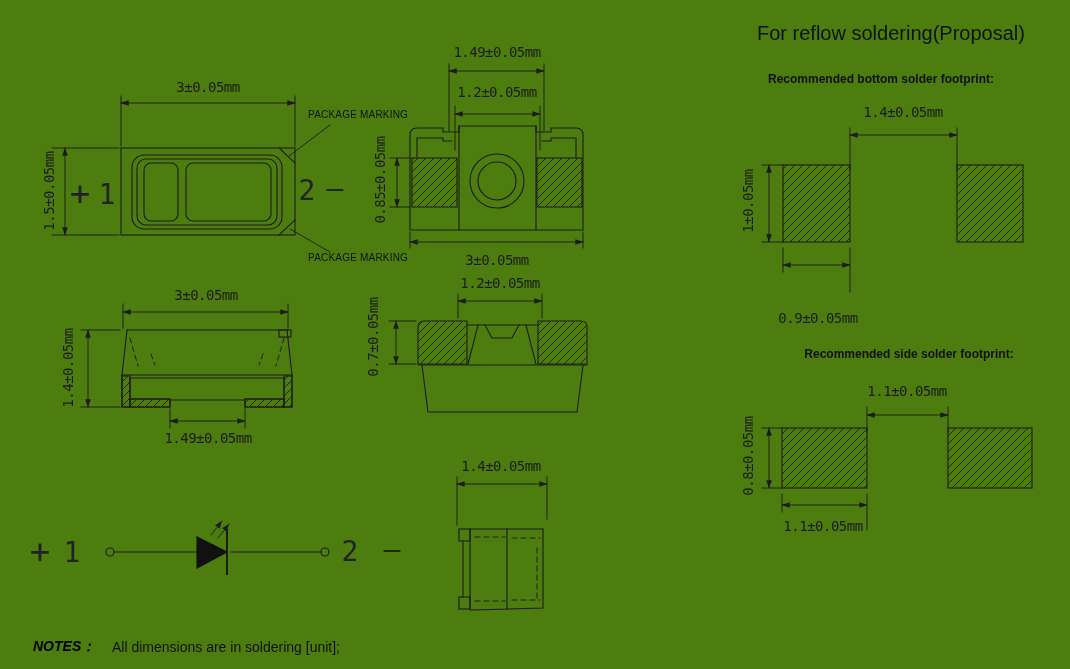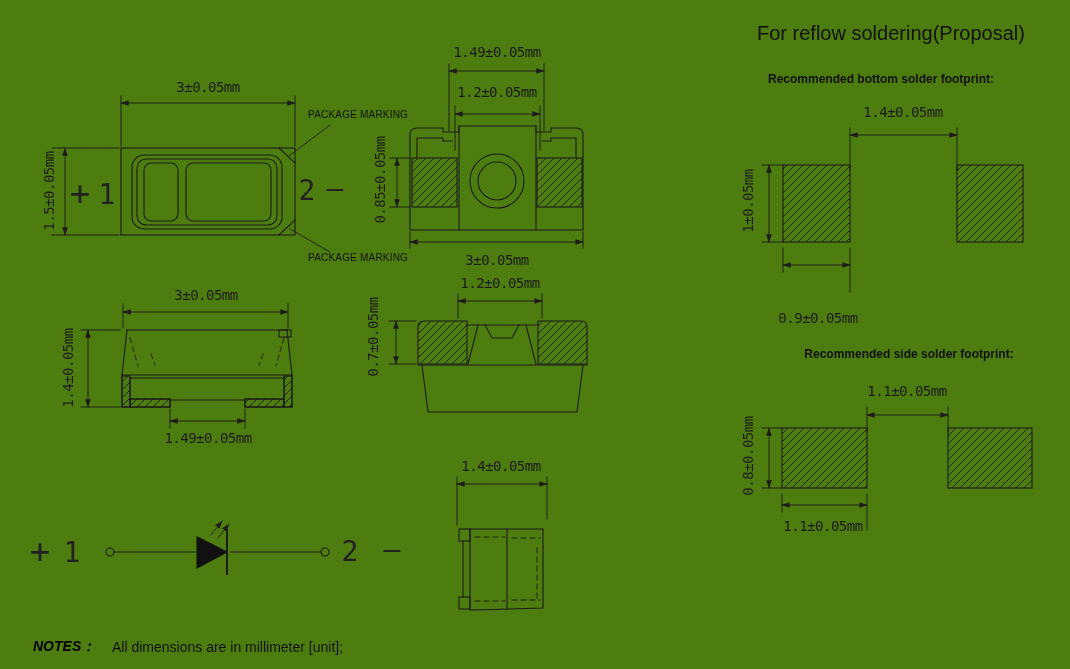--- a/index.html
+++ b/index.html
@@ -222,15 +222,15 @@
 <span class="t dim ctr" style="left:903px;top:112px;">1.4±0.05mm</span>
 <span class="t dim rot" style="left:748px;top:201px;">1±0.05mm</span>
 <span class="t dim ctr" style="left:818px;top:270px;margin-top:48px;">0.9±0.05mm</span>
 
 <span class="t caption ctr" style="left:899px;top:354px;margin-left:10px;">Recommended side solder footprint:</span>
 <span class="t dim ctr" style="left:907px;top:391px;">1.1±0.05mm</span>
 <span class="t dim rot" style="left:748px;top:456px;">0.8±0.05mm</span>
 <span class="t dim ctr" style="left:823px;top:526px;">1.1±0.05mm</span>
 
 <span class="t notes-label" style="left:33px;top:638px;">NOTES：</span>
-<span class="t notes-text" style="left:112px;top:639px;">All dimensions are in millimeter [unit];</span>
+<span class="t notes-text" style="left:112px;top:639px;">All dimensions are in soldering [unit];</span>
 
 </div>
 
 </body></html>

